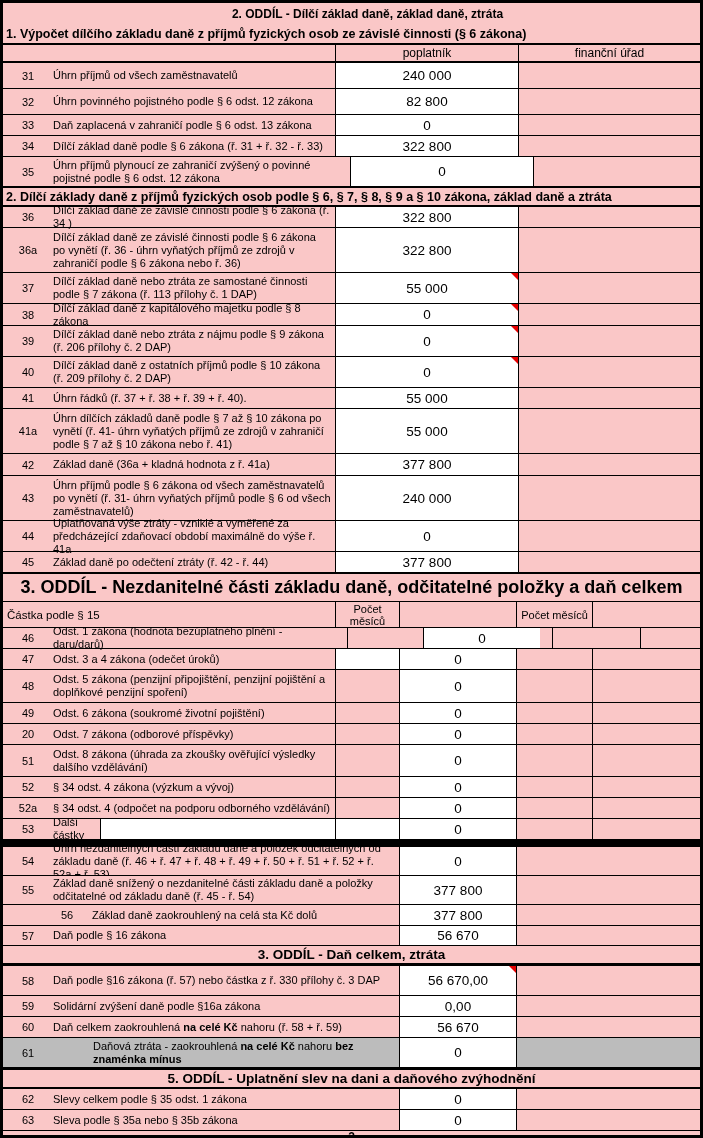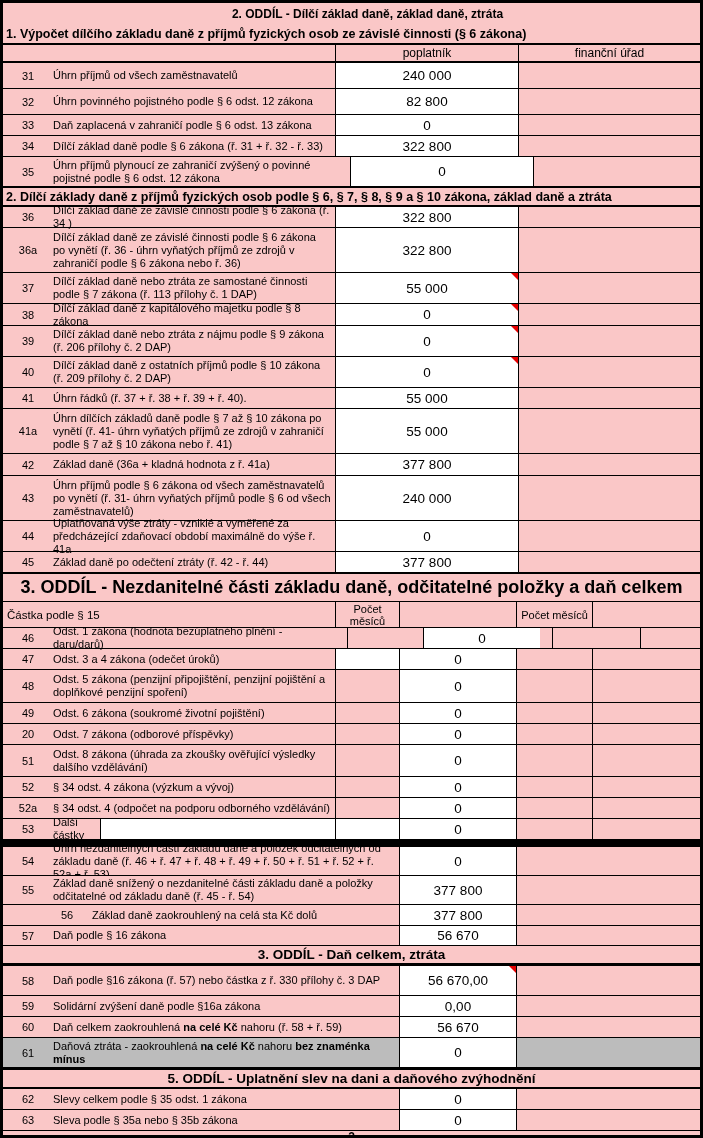--- a/index.html
+++ b/index.html
@@ -452,21 +452,21 @@
         <div class="cell lab" style="width: 396px;">
           <span class="num">60</span>
           <span class="ltx"><span>Daň celkem zaokrouhlená </span><span class="b">na celé Kč</span><span> nahoru (ř. 58 + ř. 59)</span></span>
         </div>
         <div class="cell val white" style="width: 117px;">
           <span class="vtext">56 670</span>
         </div>
         <div class="cell fill"></div>
       </div>
       <div class="trow gray-row" style="height: 32px; border-bottom-width: 3px;">
-        <div class="cell lab" style="width: 396px;">
+        <div class="cell lab" style="width: 396px; gap: 40px;">
           <span class="num">61</span>
           <span class="ltx"><span>Daňová ztráta - zaokrouhlená </span><span class="b">na celé Kč</span><span> nahoru </span><span class="b">bez znaménka mínus</span></span>
         </div>
         <div class="cell val white" style="width: 117px;">
           <span class="vtext">0</span>
         </div>
         <div class="cell fill"></div>
       </div>
     </div>
 

